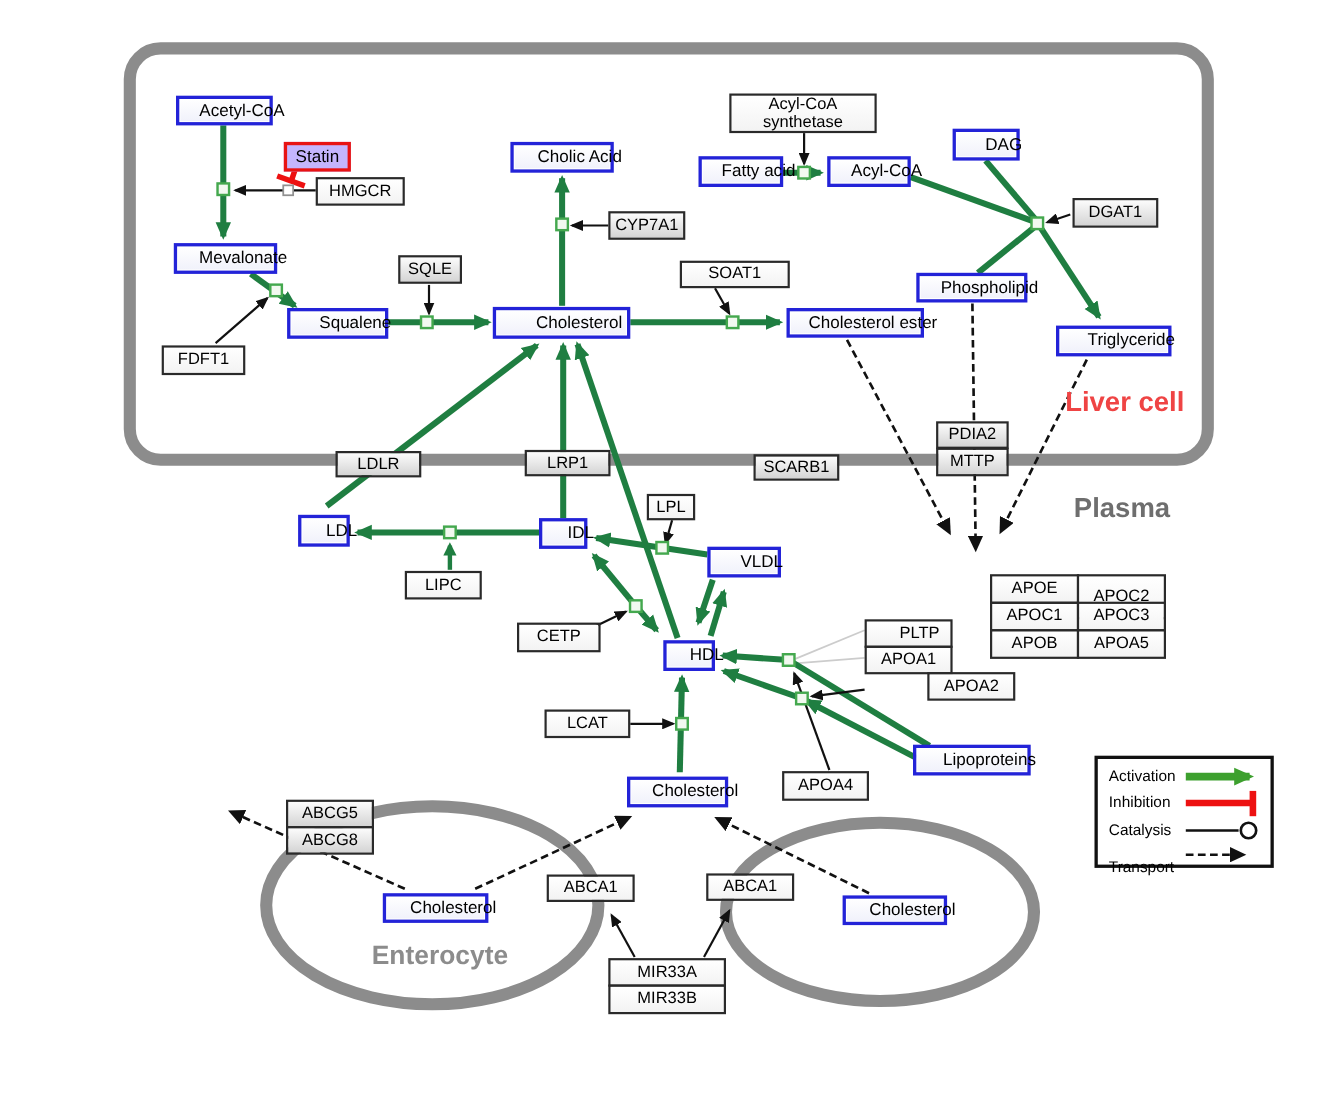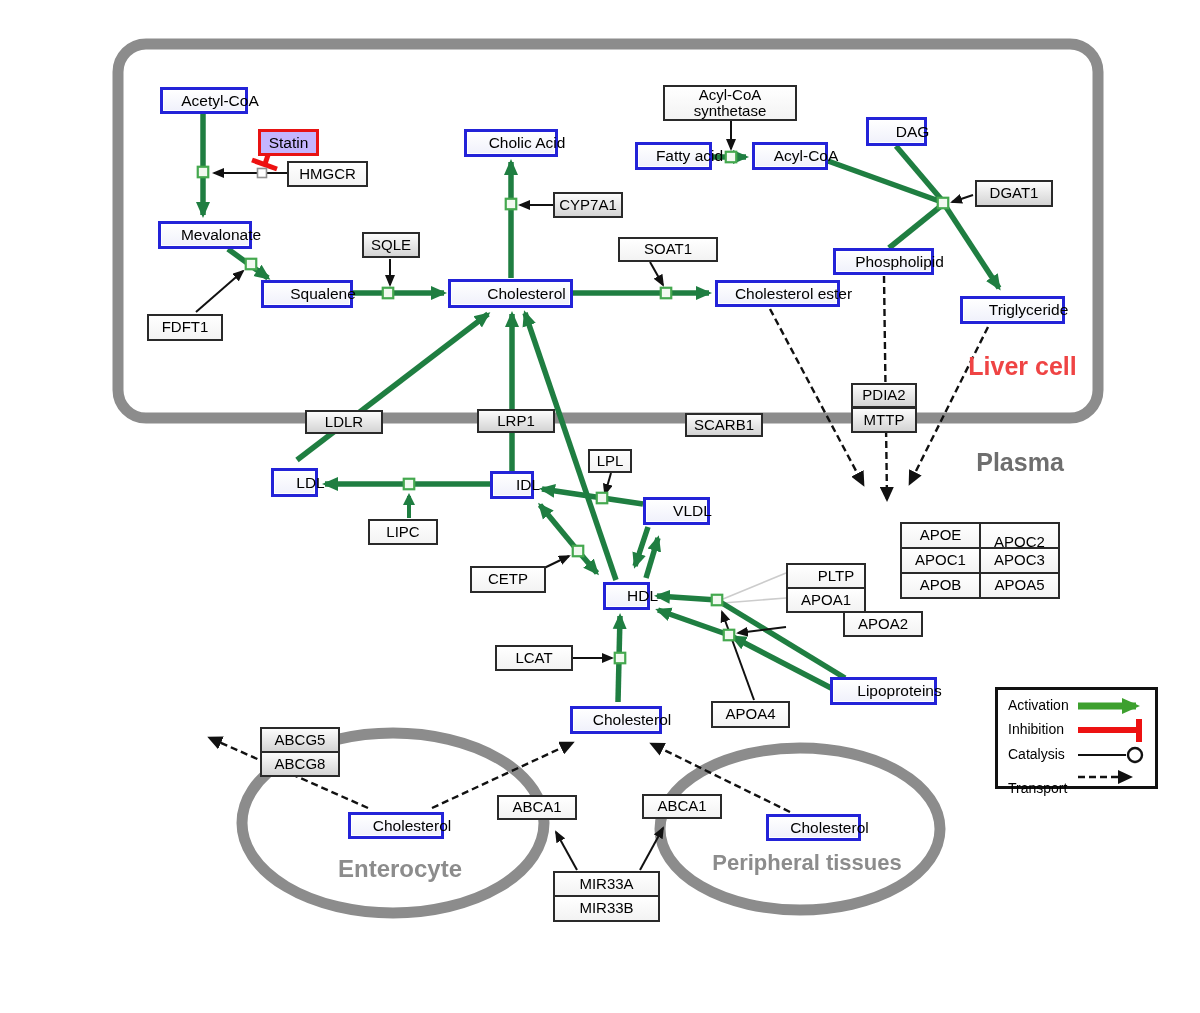--- a/index.html
+++ b/index.html
@@ -191,20 +191,19 @@
       <div class="node enzyme" style="left: 979px; top: 522px; width: 81px; height: 41px;">APOC2</div>
       <div class="node enzyme" style="left: 900px; top: 547px; width: 81px; height: 27px;">APOC1</div>
       <div class="node enzyme" style="left: 979px; top: 547px; width: 81px; height: 27px;">APOC3</div>
       <div class="node enzyme" style="left: 900px; top: 572px; width: 81px; height: 27px;">APOB</div>
       <div class="node enzyme" style="left: 979px; top: 572px; width: 81px; height: 27px;">APOA5</div>
     </div>
 
   <div class="complabel" id="lbl-liver" style="left:950px;top:352px;width:145px;text-align:center;">Liver cell</div>
   <div class="complabel" id="lbl-plasma" style="left:955px;top:448px;width:130px;text-align:center;">Plasma</div>
   <div class="complabel" id="lbl-enterocyte" style="left:320px;top:855px;width:160px;text-align:center;">Enterocyte</div>
-  <div class="complabel" id="lbl-peripheral" style="left:702px;top:850px;width:210px;text-align:center;">Peripheral tissues</div>
 
   <div id="legend-box"></div>
   <div class="legend-label" style="top:697px;">Activation</div>
   <div class="legend-label" style="top:721px;">Inhibition</div>
   <div class="legend-label" style="top:746px;">Catalysis</div>
   <div class="legend-label" style="top:732px;margin-top:48px;">Transport</div>
 </div>
 
 </body></html>

